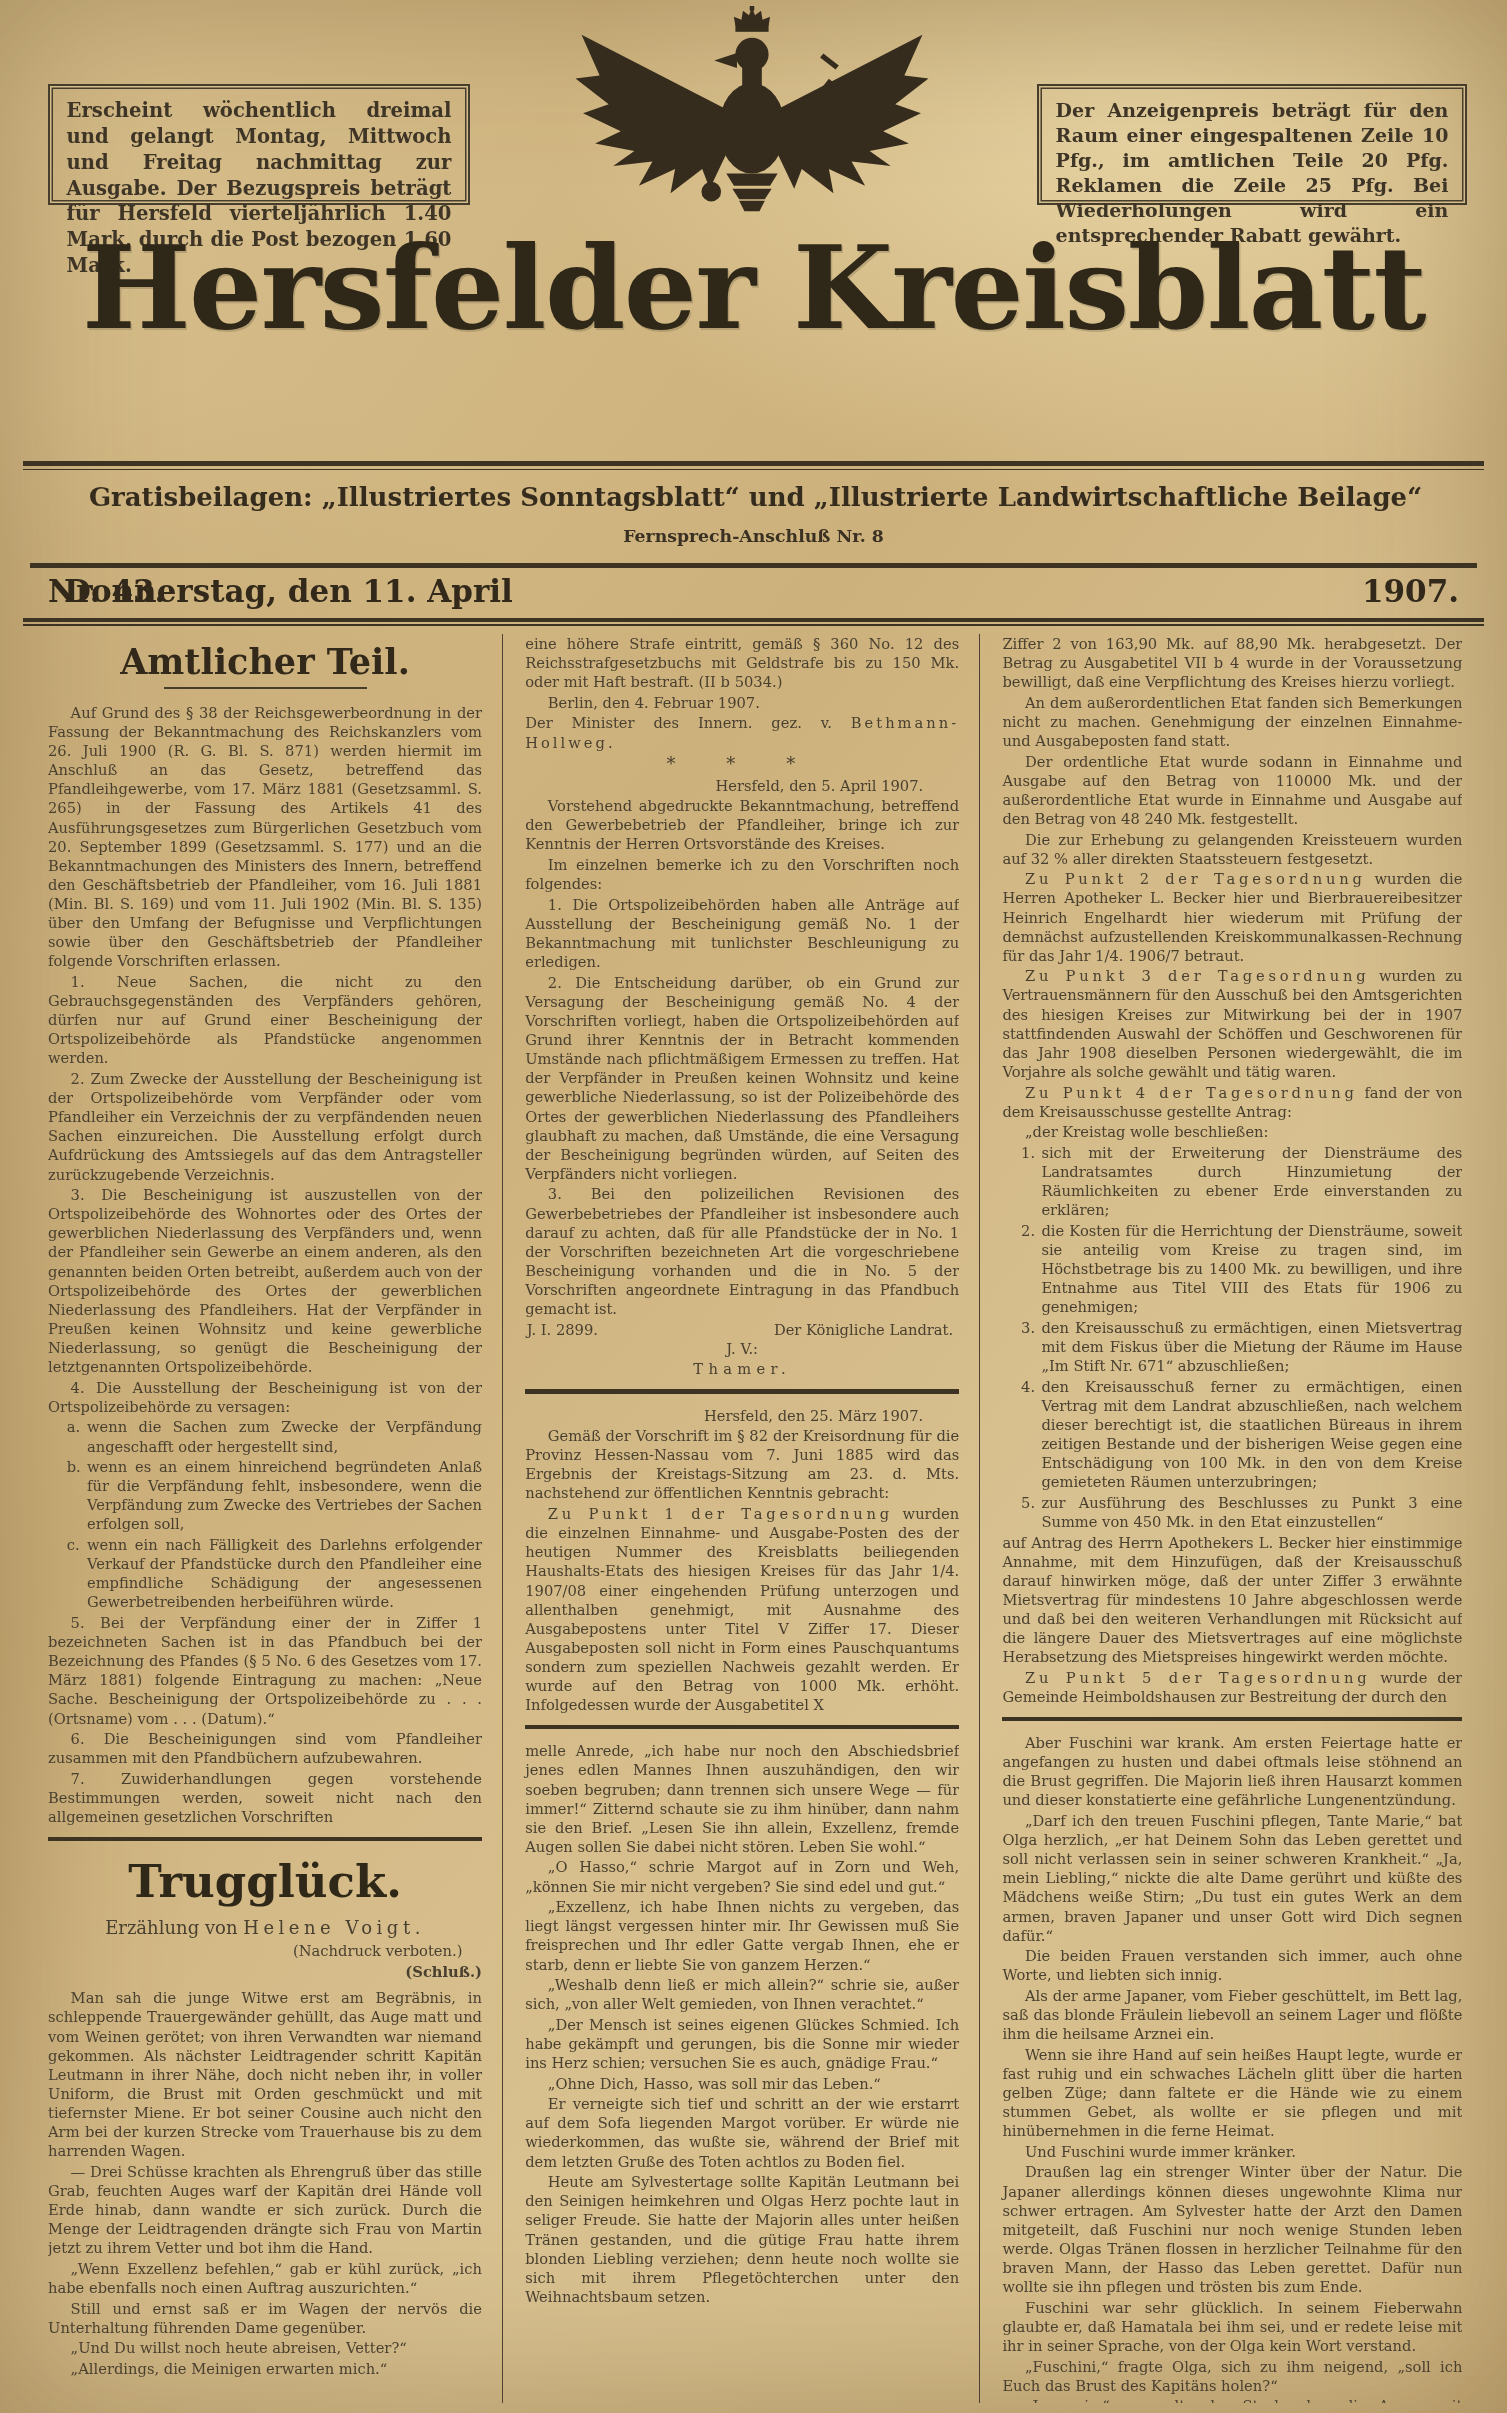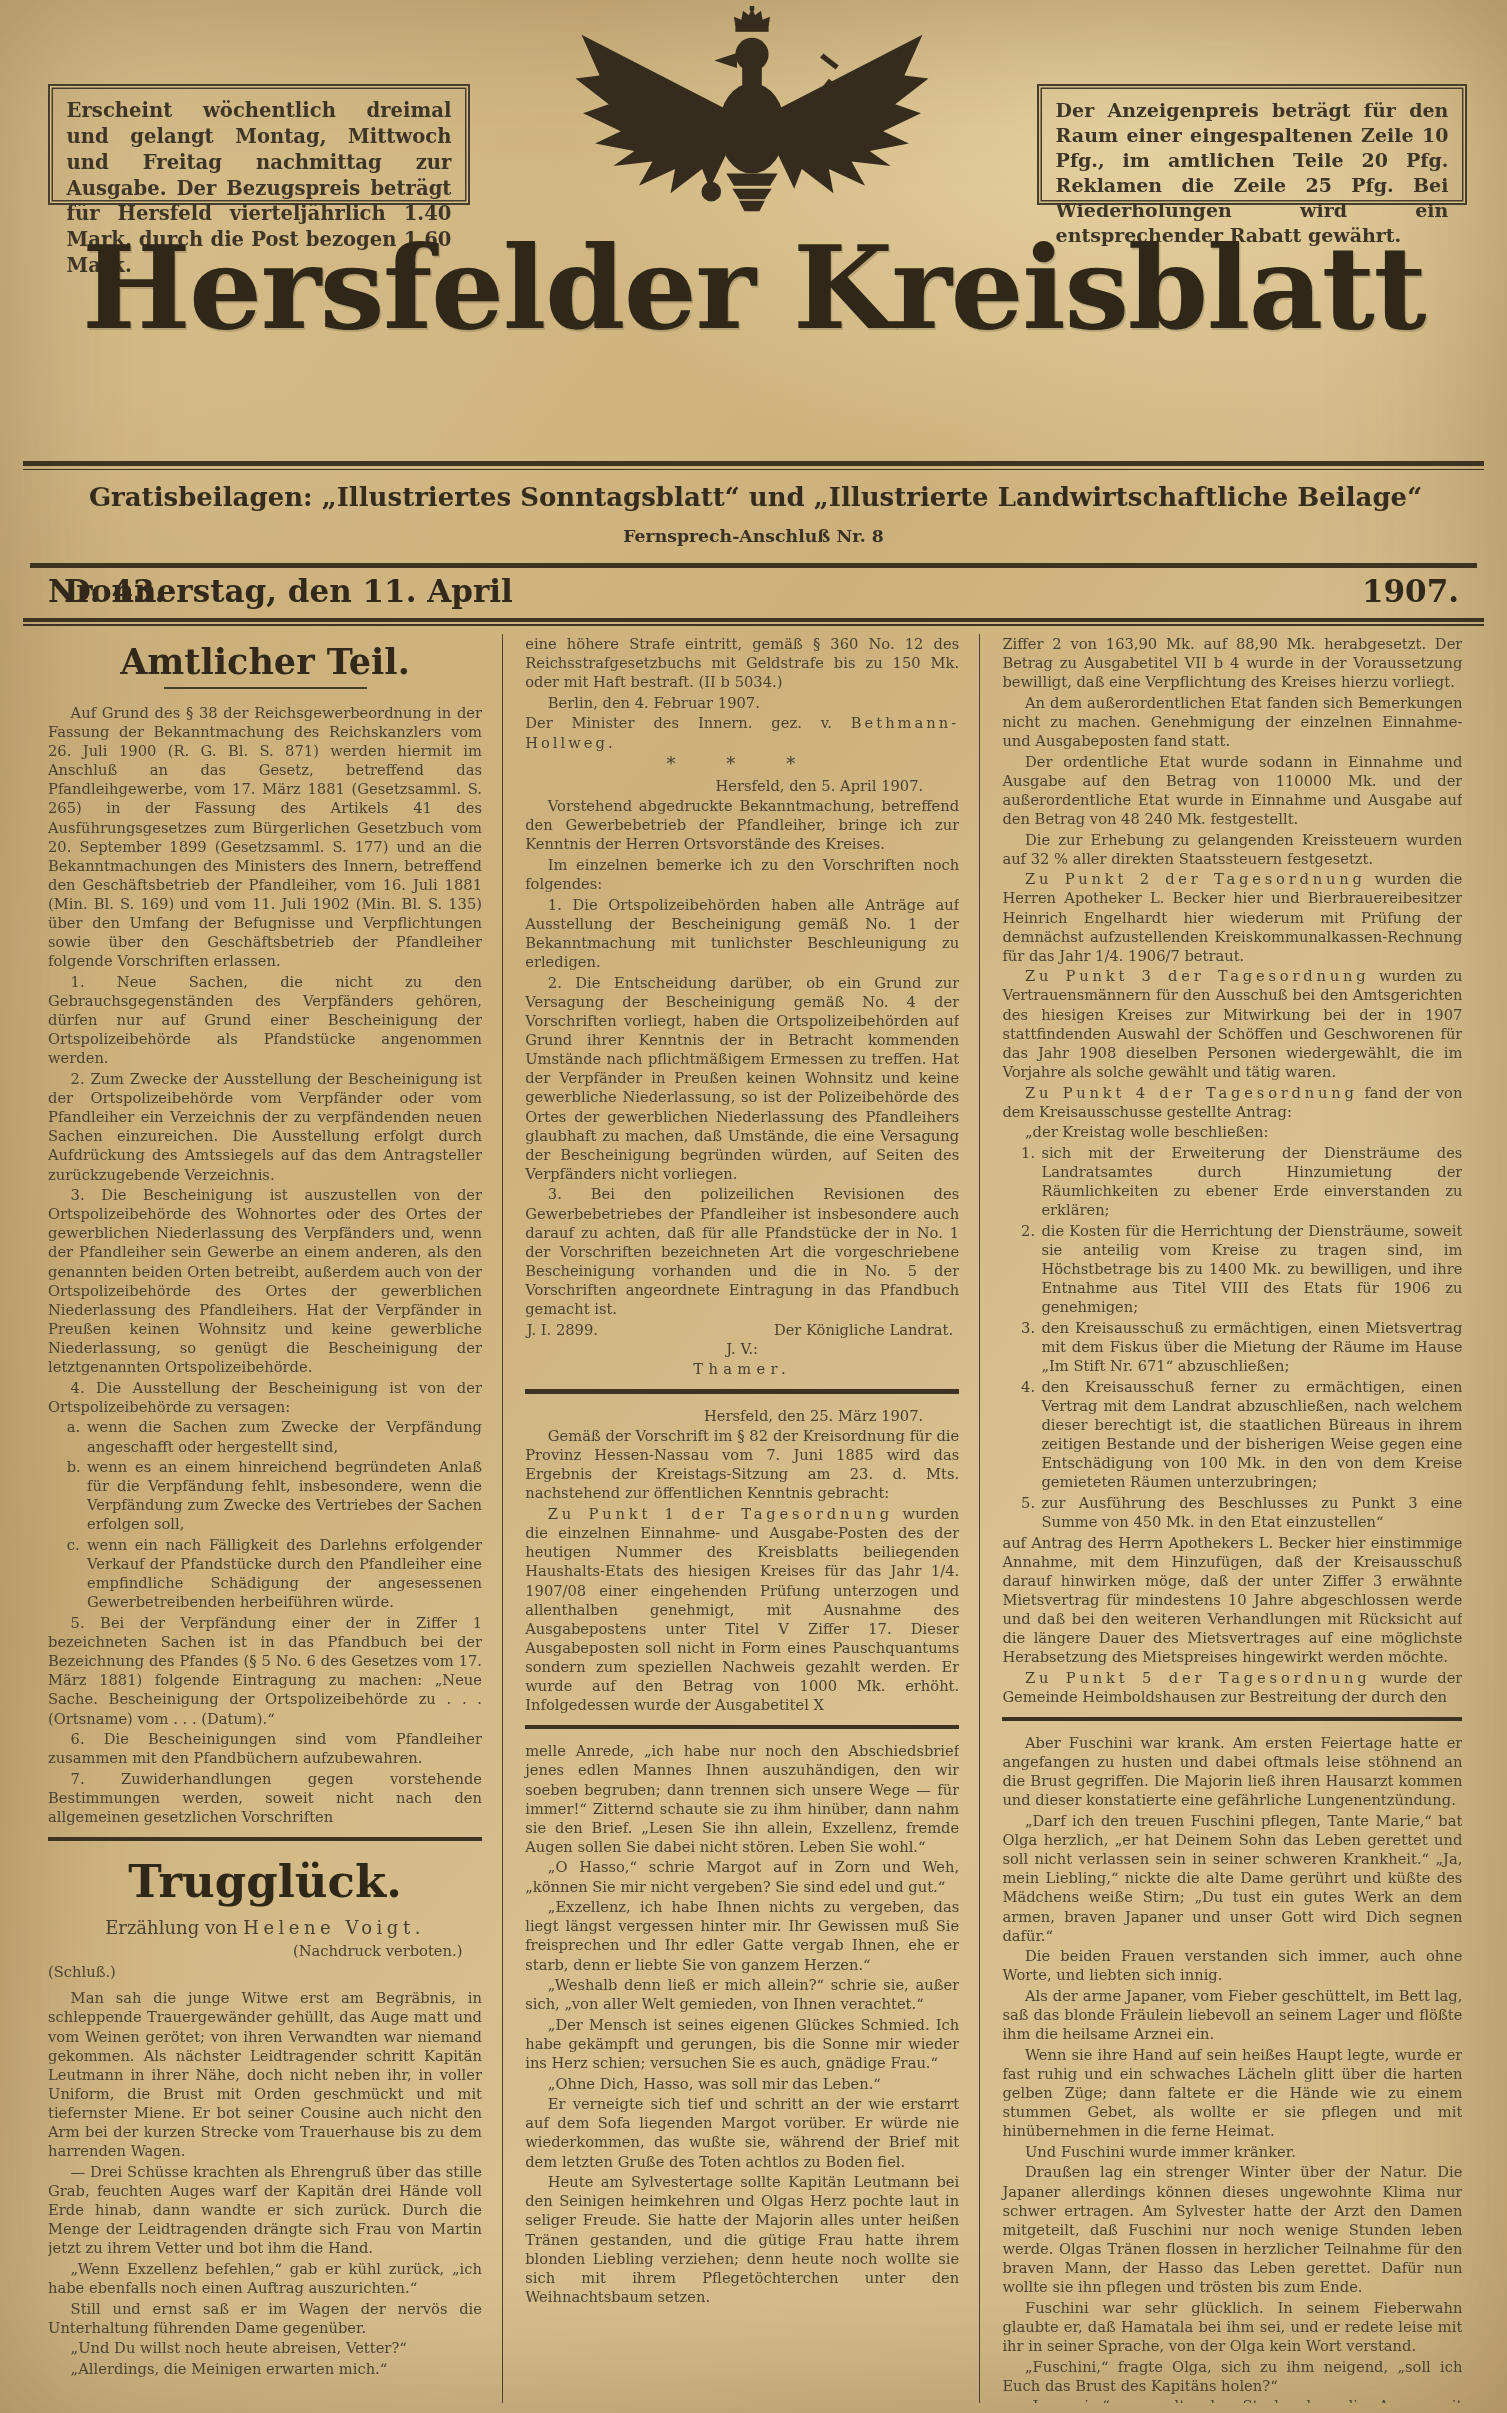--- a/index.html
+++ b/index.html
@@ -70,21 +70,21 @@
   .lead{letter-spacing:3.8px; font-weight:normal;}
   .li{padding-left:39px; text-indent:-20.3px; margin:0 0 1.5px;}
   .li .mk{display:inline-block; width:20.3px; text-indent:0;}
   .inrule{height:4.5px; background:#3c3322; margin:10.5px 0 12px;}
   .story-title{
     text-align:center; font-size:45px; font-weight:bold; color:#2f2819; margin:3px 0 4.5px;
   }
   .byline{text-align:center; font-size:18px; margin-bottom:1.5px;}
   .byline .nm{letter-spacing:4.5px;}
   .note-r{text-align:right; padding-right:19.6px; margin-bottom:1.5px;}
-  .note-c{text-align:left; margin-bottom:7.5px;}
+  .note-c{text-align:right; margin-bottom:7.5px;font-weight:bold;}
   .sig-line{text-indent:0; margin:0 0 1.5px;}
   .sig-line .nm{letter-spacing:3px;}
   .stars{text-align:center; letter-spacing:22.6px; font-size:18px; line-height:1; margin:3px 0;}
   .date-r{text-align:right; padding-right:36px; margin:1.5px 0;}
   .sig-row{display:flex; justify-content:space-between; padding:0 6px 0 1.5px;}
   .sig-c{text-align:center; margin:0 0 1.5px;}
   .sig-c.sp{letter-spacing:5.3px;}
 </style>
 </head>
 <body>

